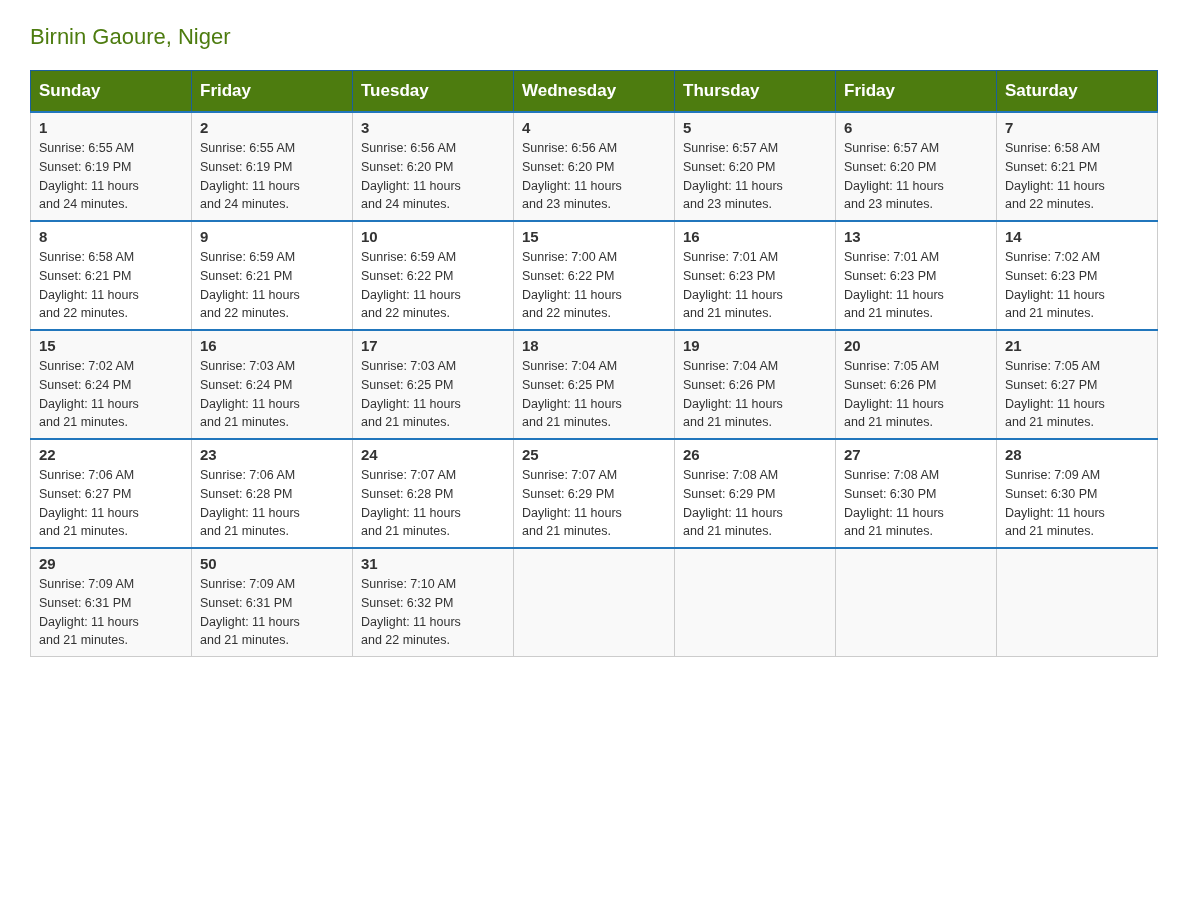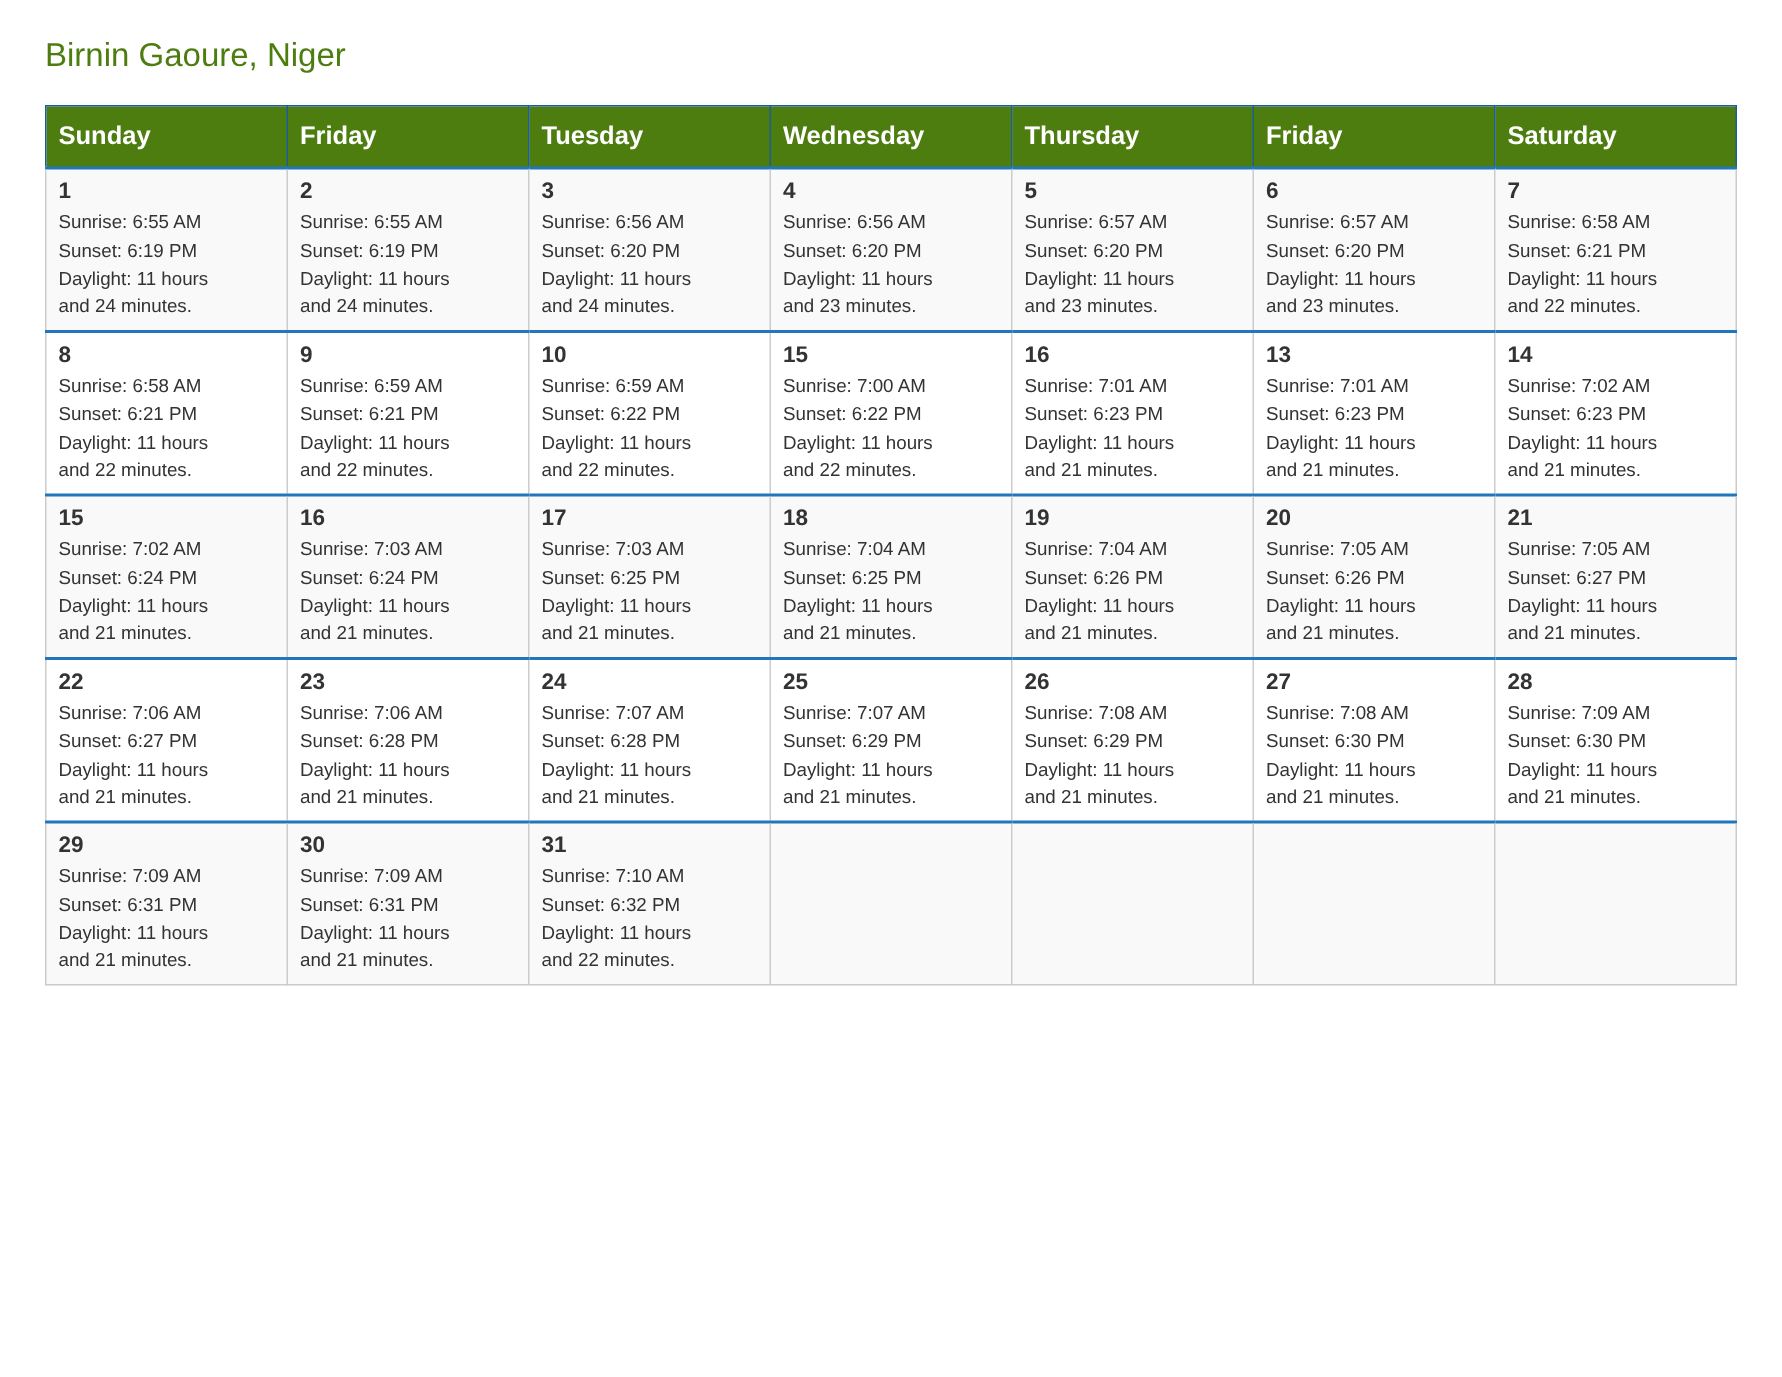--- a/index.html
+++ b/index.html
@@ -366,21 +366,21 @@
         <td>
         <span class="day-num">29</span>
         <div class="day-info">
           Sunrise: 7:09 AM<br>
           Sunset: 6:31 PM<br>
           Daylight: 11 hours<br>
           and 21 minutes.
         </div>
       </td>
         <td>
-        <span class="day-num">30</span>
+        <span class="day-num">50</span>
         <div class="day-info">
           Sunrise: 7:09 AM<br>
           Sunset: 6:31 PM<br>
           Daylight: 11 hours<br>
           and 21 minutes.
         </div>
       </td>
         <td>
         <span class="day-num">31</span>
         <div class="day-info">

